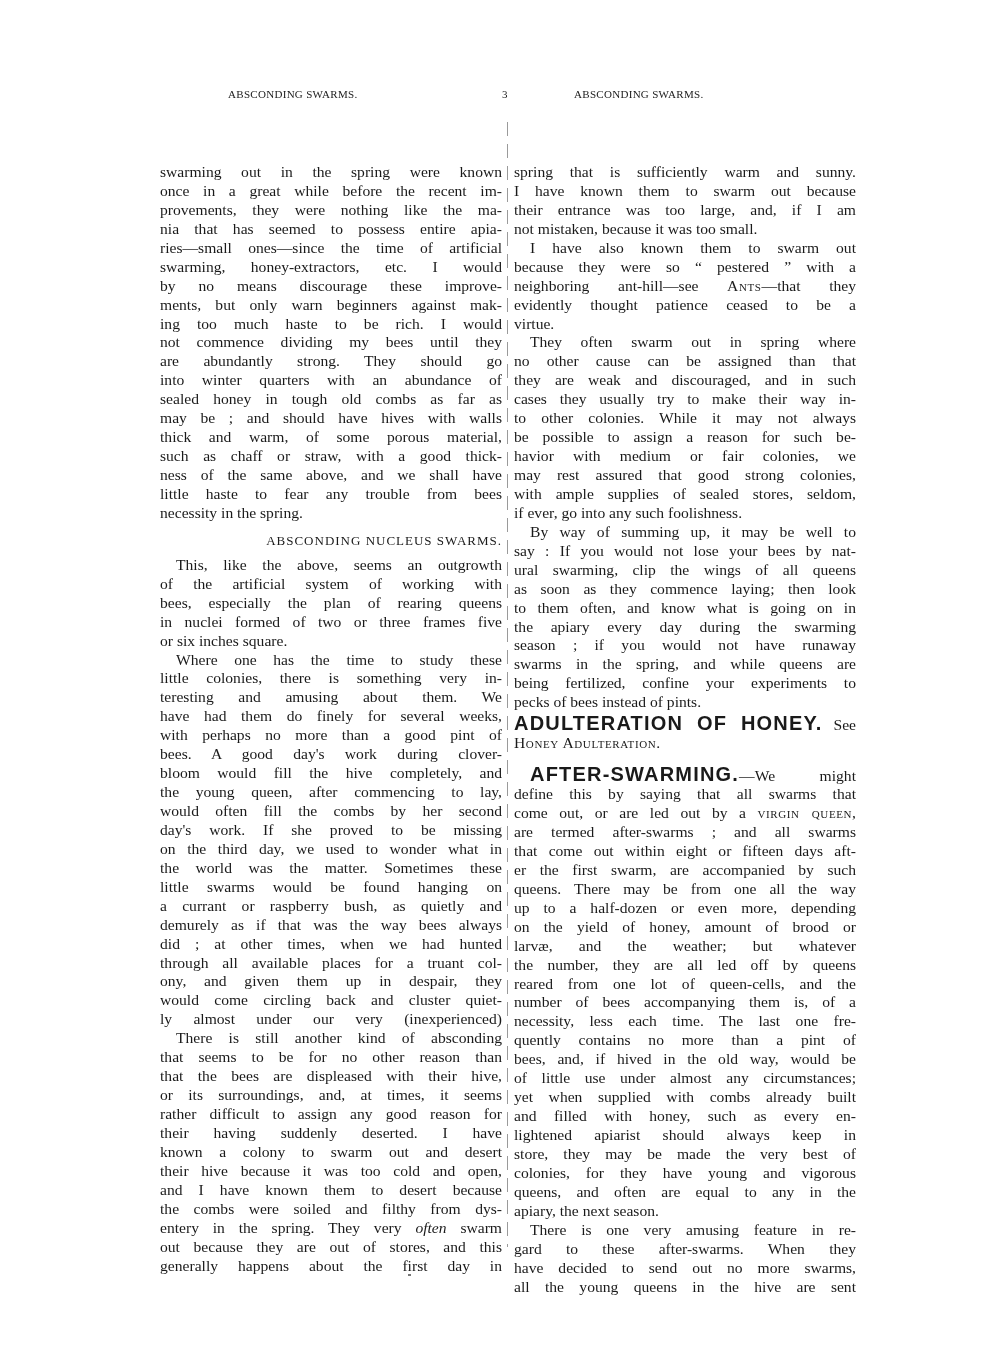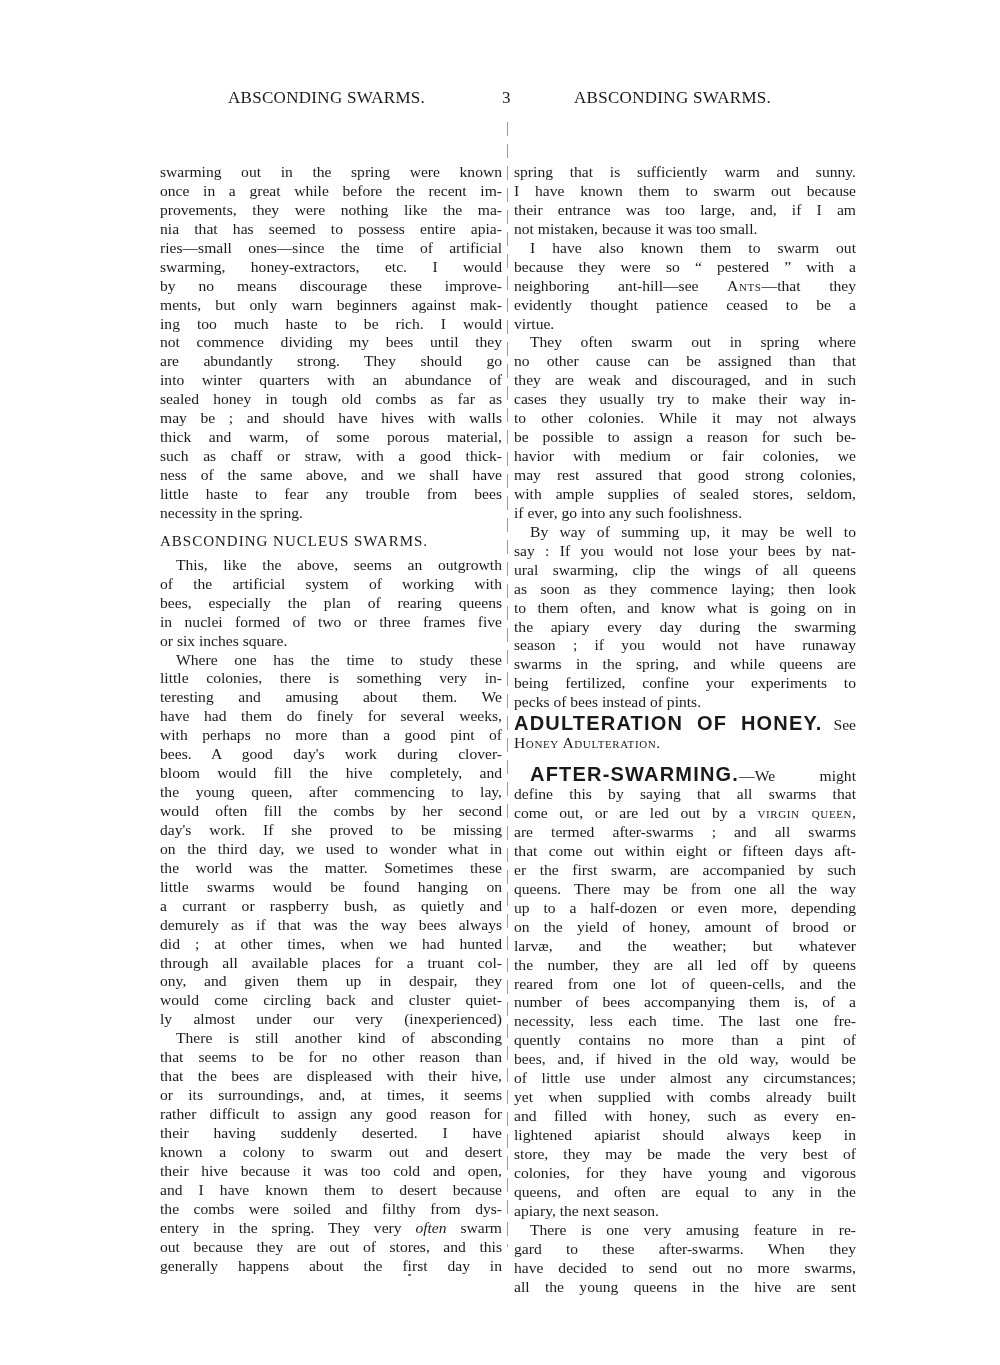--- a/index.html
+++ b/index.html
@@ -1,29 +1,29 @@
 <!DOCTYPE html>
 <html><head>
 <meta charset="utf-8">
 <style>
   html, body { margin: 0; padding: 0; background: #ffffff; }
   body { width: 1000px; height: 1365px; position: relative; overflow: hidden;
          font-family: "Liberation Serif", "DejaVu Serif", serif; color: #1a1a1a; }
   .header { position: absolute; top: 88px; left: 0; width: 941px; height: 24px;
-            font-size: 17px; letter-spacing: 0.3px; }
+            font-size: 11px; letter-spacing: 0.3px; }
   .header .left { position: absolute; left: 228px; top: 0; }
   .header .num { position: absolute; left: 502px; top: 0; }
   .header .right { position: absolute; left: 574px; top: 0; }
   .col { position: absolute; top: 119px; width: 342px; font-size: 15.6px; line-height: 18.95px; margin-top: 44px; }
   .col.left { left: 160px; }
   .col.right { left: 514px; width: 342px; }
   .line { display: block; text-align: justify; text-align-last: justify; white-space: nowrap; height: 18.95px; overflow: visible; }
   .line.last { text-align-last: left; }
   .line.indent { padding-left: 16px; }
-  .subhead { display: block; text-align: left; font-size: 15px; letter-spacing: 1px; height: 30px; line-height: 30px; }
+  .subhead { display: block; text-align: right; font-size: 13px; letter-spacing: 1px; height: 30px; line-height: 30px; }
   .gap { display: block; height: 3px; }
   .bold-head { font-family: Liberation Sans, sans-serif; font-weight: bold; font-size: 20px; letter-spacing: 1.2px; }
   .sc { font-variant: small-caps; letter-spacing: 0.6px; }
   .divider { position: absolute; left: 507px; top: 122px; width: 1px; height: 1125px;
              background: repeating-linear-gradient(to bottom, #9a9a9a 0 14px, transparent 14px 22px); }
   .mark { position: absolute; left: 408px; top: 1274px; width: 3px; height: 2px; background: #777; }
 </style>
 </head>
 <body>
 

